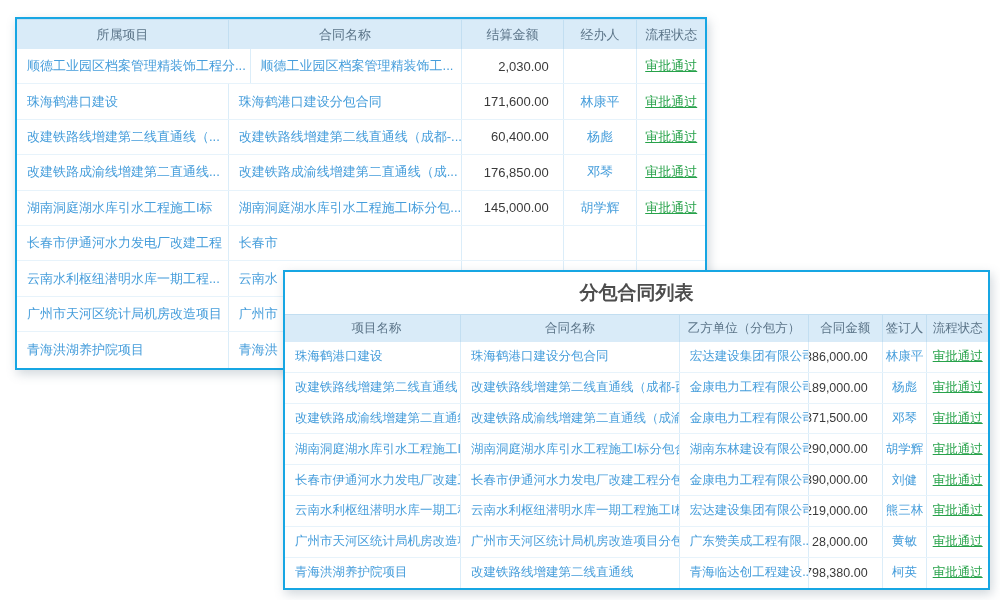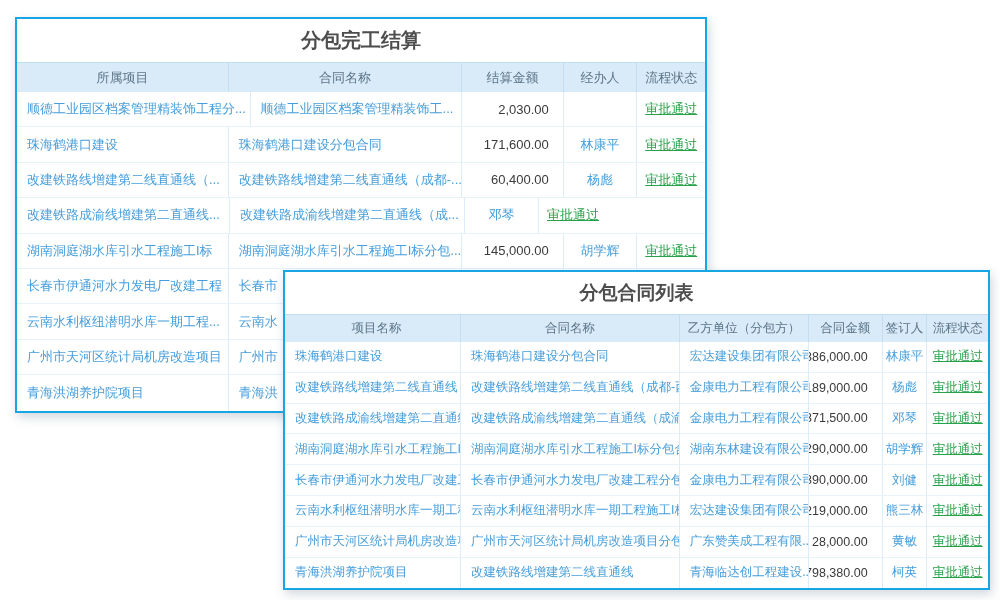--- a/index.html
+++ b/index.html
@@ -40,21 +40,20 @@
   #t2 .card-title{height:42px;font-size:19px}
   #t2 .thead{height:28px}
   #t2 .th,#t2 .td{font-size:12.5px}
 </style>
 </head>
 <body>
 
 <div class="stage">
 
   <div class="card" id="t1">
-    <div class="card-title">分包完工结算</div>
     <div class="thead">
         <div class="th" style="width: 213px;">所属项目</div>
         <div class="th" style="width: 235px;">合同名称</div>
         <div class="th" style="width: 102px;">结算金额</div>
         <div class="th" style="width: 74px;">经办人</div>
         <div class="th" style="width: 68px;">流程状态</div>
       </div>
     <div class="tbody">
         <div class="tr" style="height: 35.4px;">
           <div class="td a-left c-link" style="width: 235px;">顺德工业园区档案管理精装饰工程分...</div>
@@ -73,20 +72,21 @@
         <div class="tr" style="height: 35.4px;">
           <div class="td a-left c-link" style="width: 213px;">改建铁路线增建第二线直通线（...</div>
           <div class="td a-left c-link" style="width: 235px;">改建铁路线增建第二线直通线（成都-...</div>
           <div class="td a-right c-money" style="width: 102px;">60,400.00</div>
           <div class="td a-center c-name" style="width: 74px;">杨彪</div>
           <div class="td a-center c-status" style="width: 68px;">审批通过</div>
         </div>
         <div class="tr" style="height: 35.4px;">
           <div class="td a-left c-link" style="width: 213px;">改建铁路成渝线增建第二直通线...</div>
           <div class="td a-left c-link" style="width: 235px;">改建铁路成渝线增建第二直通线（成...</div>
+          <div class="td a-right c-money" style="width: 102px;">176,850.00</div>
           <div class="td a-center c-name" style="width: 74px;">邓琴</div>
           <div class="td a-center c-status" style="width: 68px;">审批通过</div>
         </div>
         <div class="tr" style="height: 35.4px;">
           <div class="td a-left c-link" style="width: 213px;">湖南洞庭湖水库引水工程施工I标</div>
           <div class="td a-left c-link" style="width: 235px;">湖南洞庭湖水库引水工程施工I标分包...</div>
           <div class="td a-right c-money" style="width: 102px;">145,000.00</div>
           <div class="td a-center c-name" style="width: 74px;">胡学辉</div>
           <div class="td a-center c-status" style="width: 68px;">审批通过</div>
         </div>

